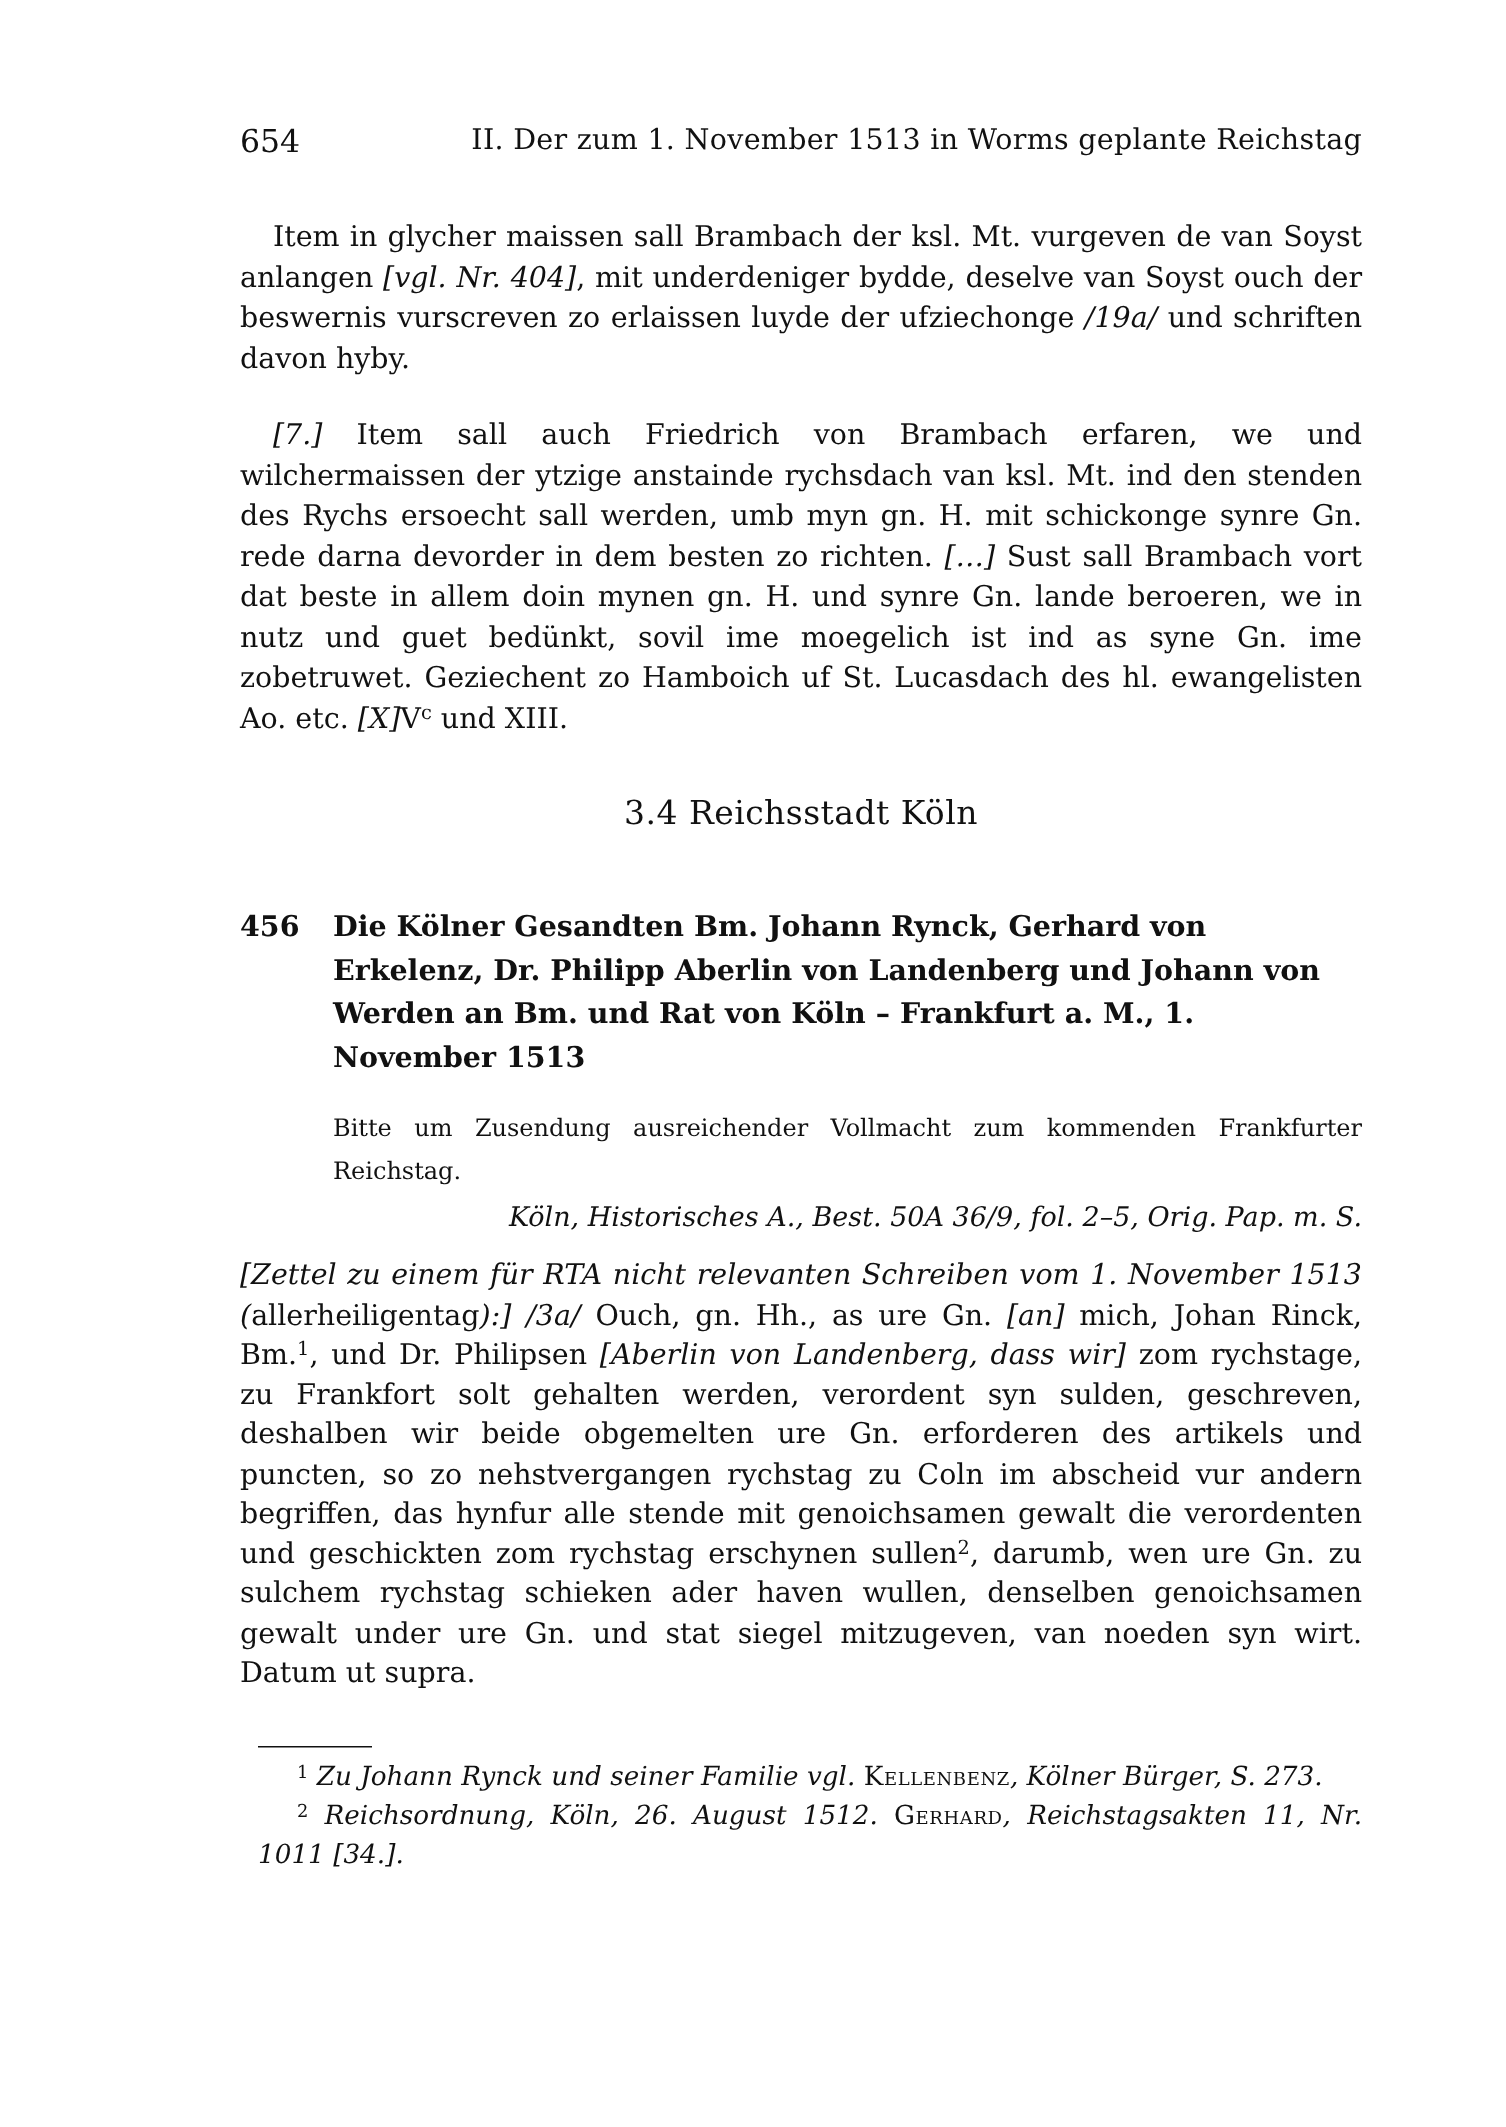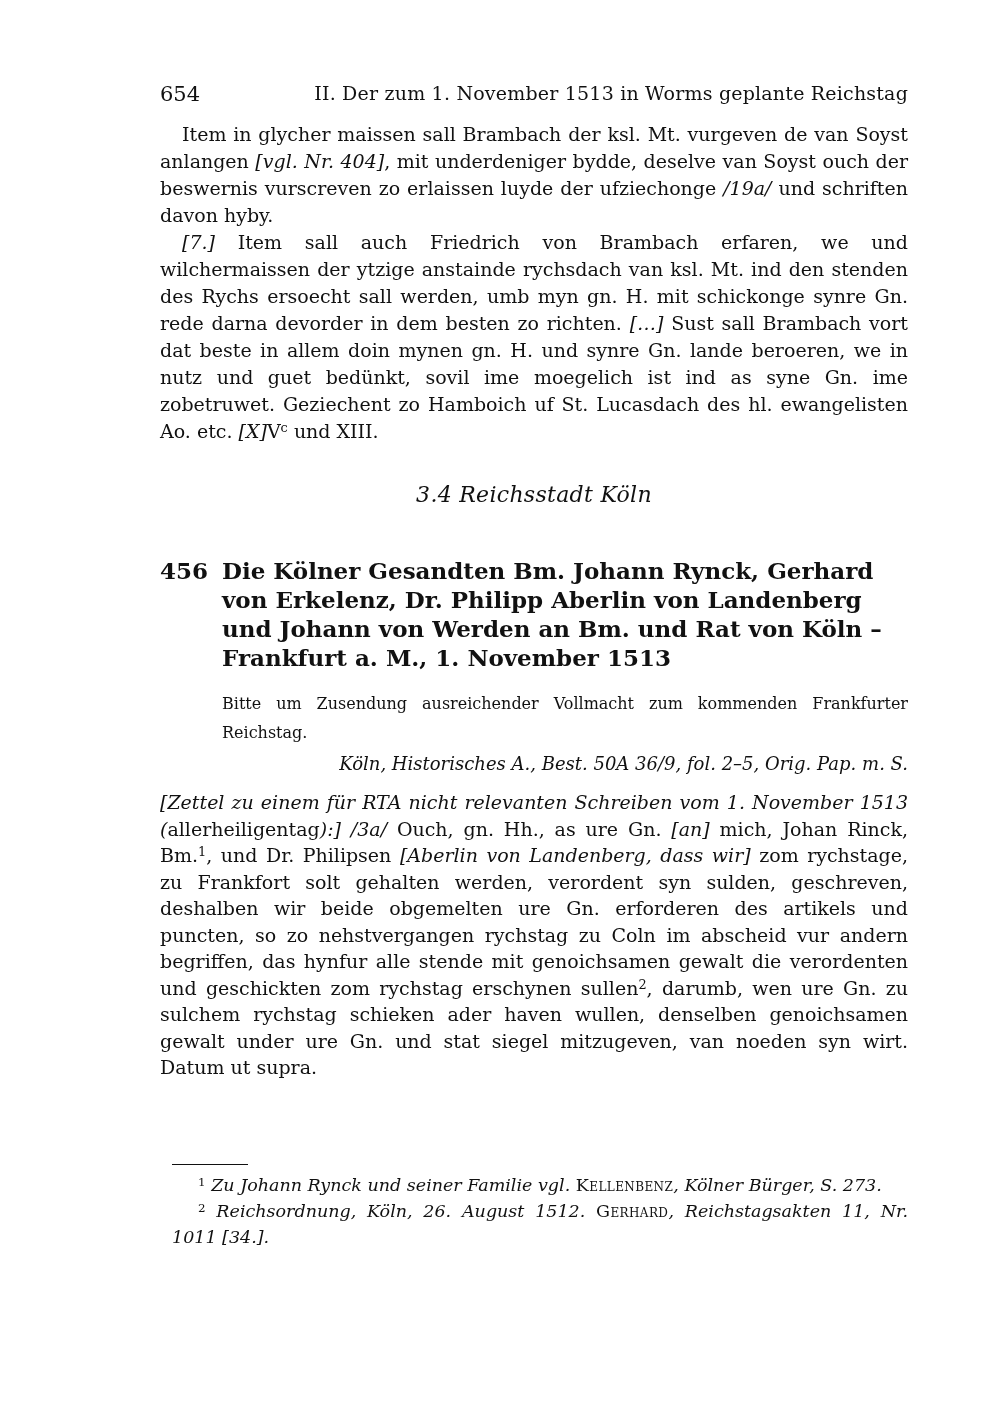--- a/index.html
+++ b/index.html
@@ -37,35 +37,34 @@
     top: 121px;
     left: 160px;
     right: 96px;
   }
   .para {
     margin: 0;
     font-size: 19px;
     line-height: 27px;
     text-align: justify;
   }
-  .para.indent { text-indent: 22px; }
+  .para.indent { text-indent: 22px; margin-top: 24px; }
   .section-heading {
     margin: 37px 0 0 0;
     text-align: center;
     font-size: 22px;
     font-weight: normal;
     letter-spacing: 0.3px;
-    font-style: italic;
   }
   .entry-head {
     display: grid;
     grid-template-columns: 62px 1fr;
     margin-top: 49px;
     font-weight: bold;
-    font-size: 23px;
+    font-size: 19px;
     line-height: 29px;
   }
   .entry-num { font-weight: bold; }
   .entry-title { text-align: left; }
   .entry-summary {
     margin: 17px 0 0 62px;
     font-size: 16px;
     line-height: 29px;
     text-align: justify;
   }

